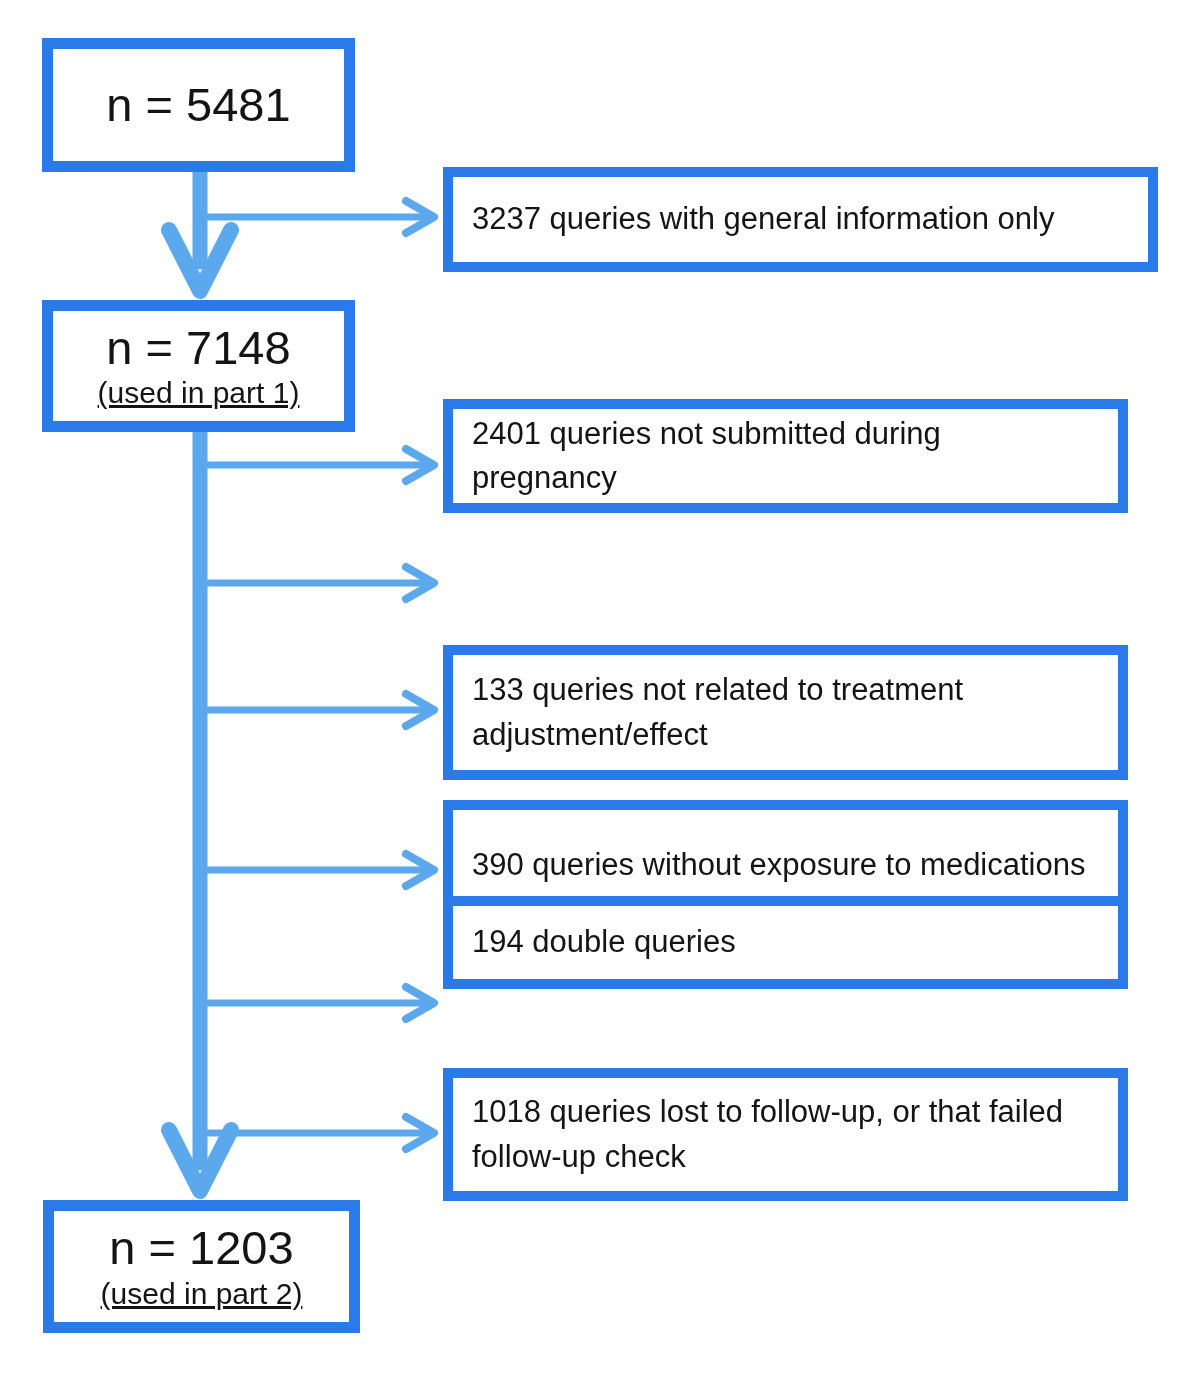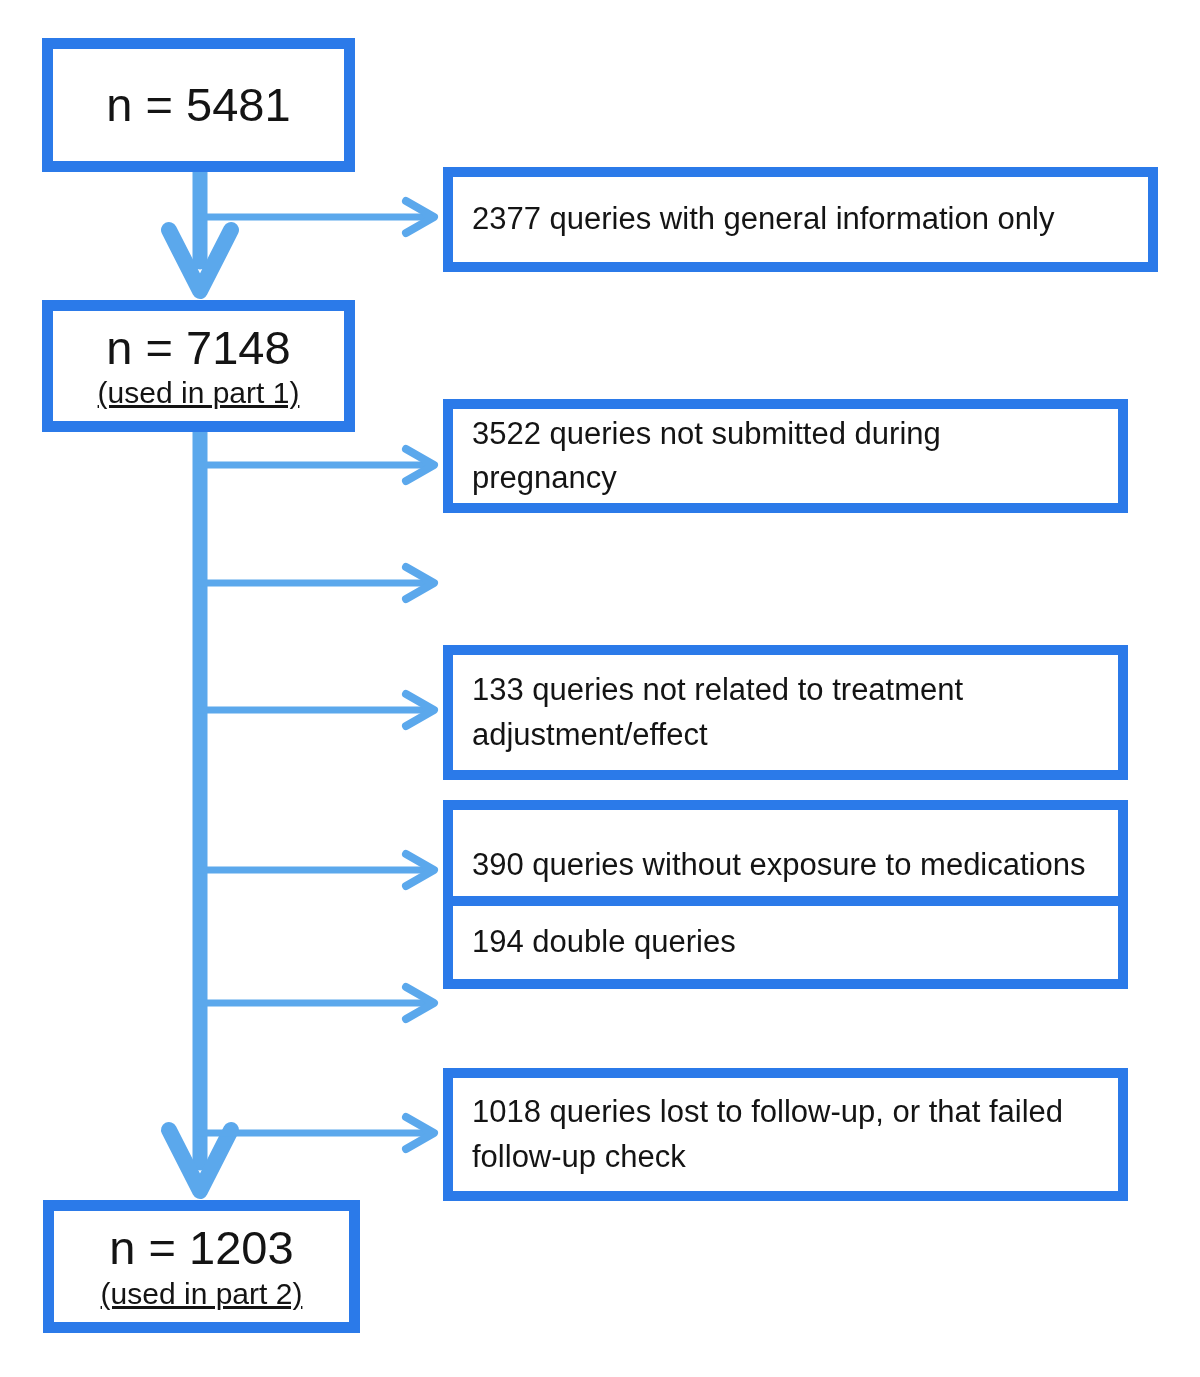--- a/index.html
+++ b/index.html
@@ -117,25 +117,25 @@
     <div class="value">n = 7148</div>
     <div class="note">(used in part 1)</div>
   </div>
 
   <div class="node" style="left:43px;top:1200px;width:317px;height:133px">
     <div class="value">n = 1203</div>
     <div class="note">(used in part 2)</div>
   </div>
 
   <div class="node excl" style="left:443px;top:167px;width:715px;height:105px">
-    <div class="label">2377 queries with general information only</div>
+    <div class="label">3237 queries with general information only</div>
   </div>
 
   <div class="node excl" style="left:443px;top:399px;width:685px;height:114px">
-    <div class="label">3522 queries not submitted during pregnancy</div>
+    <div class="label">2401 queries not submitted during pregnancy</div>
   </div>
 
 
   <div class="node excl" style="left:443px;top:645px;width:685px;height:135px">
     <div class="label">133 queries not related to treatment adjustment/effect</div>
   </div>
 
   <div class="node excl" style="left:443px;top:800px;width:685px;height:130px">
     <div class="label">390 queries without exposure to medications</div>
   </div>

